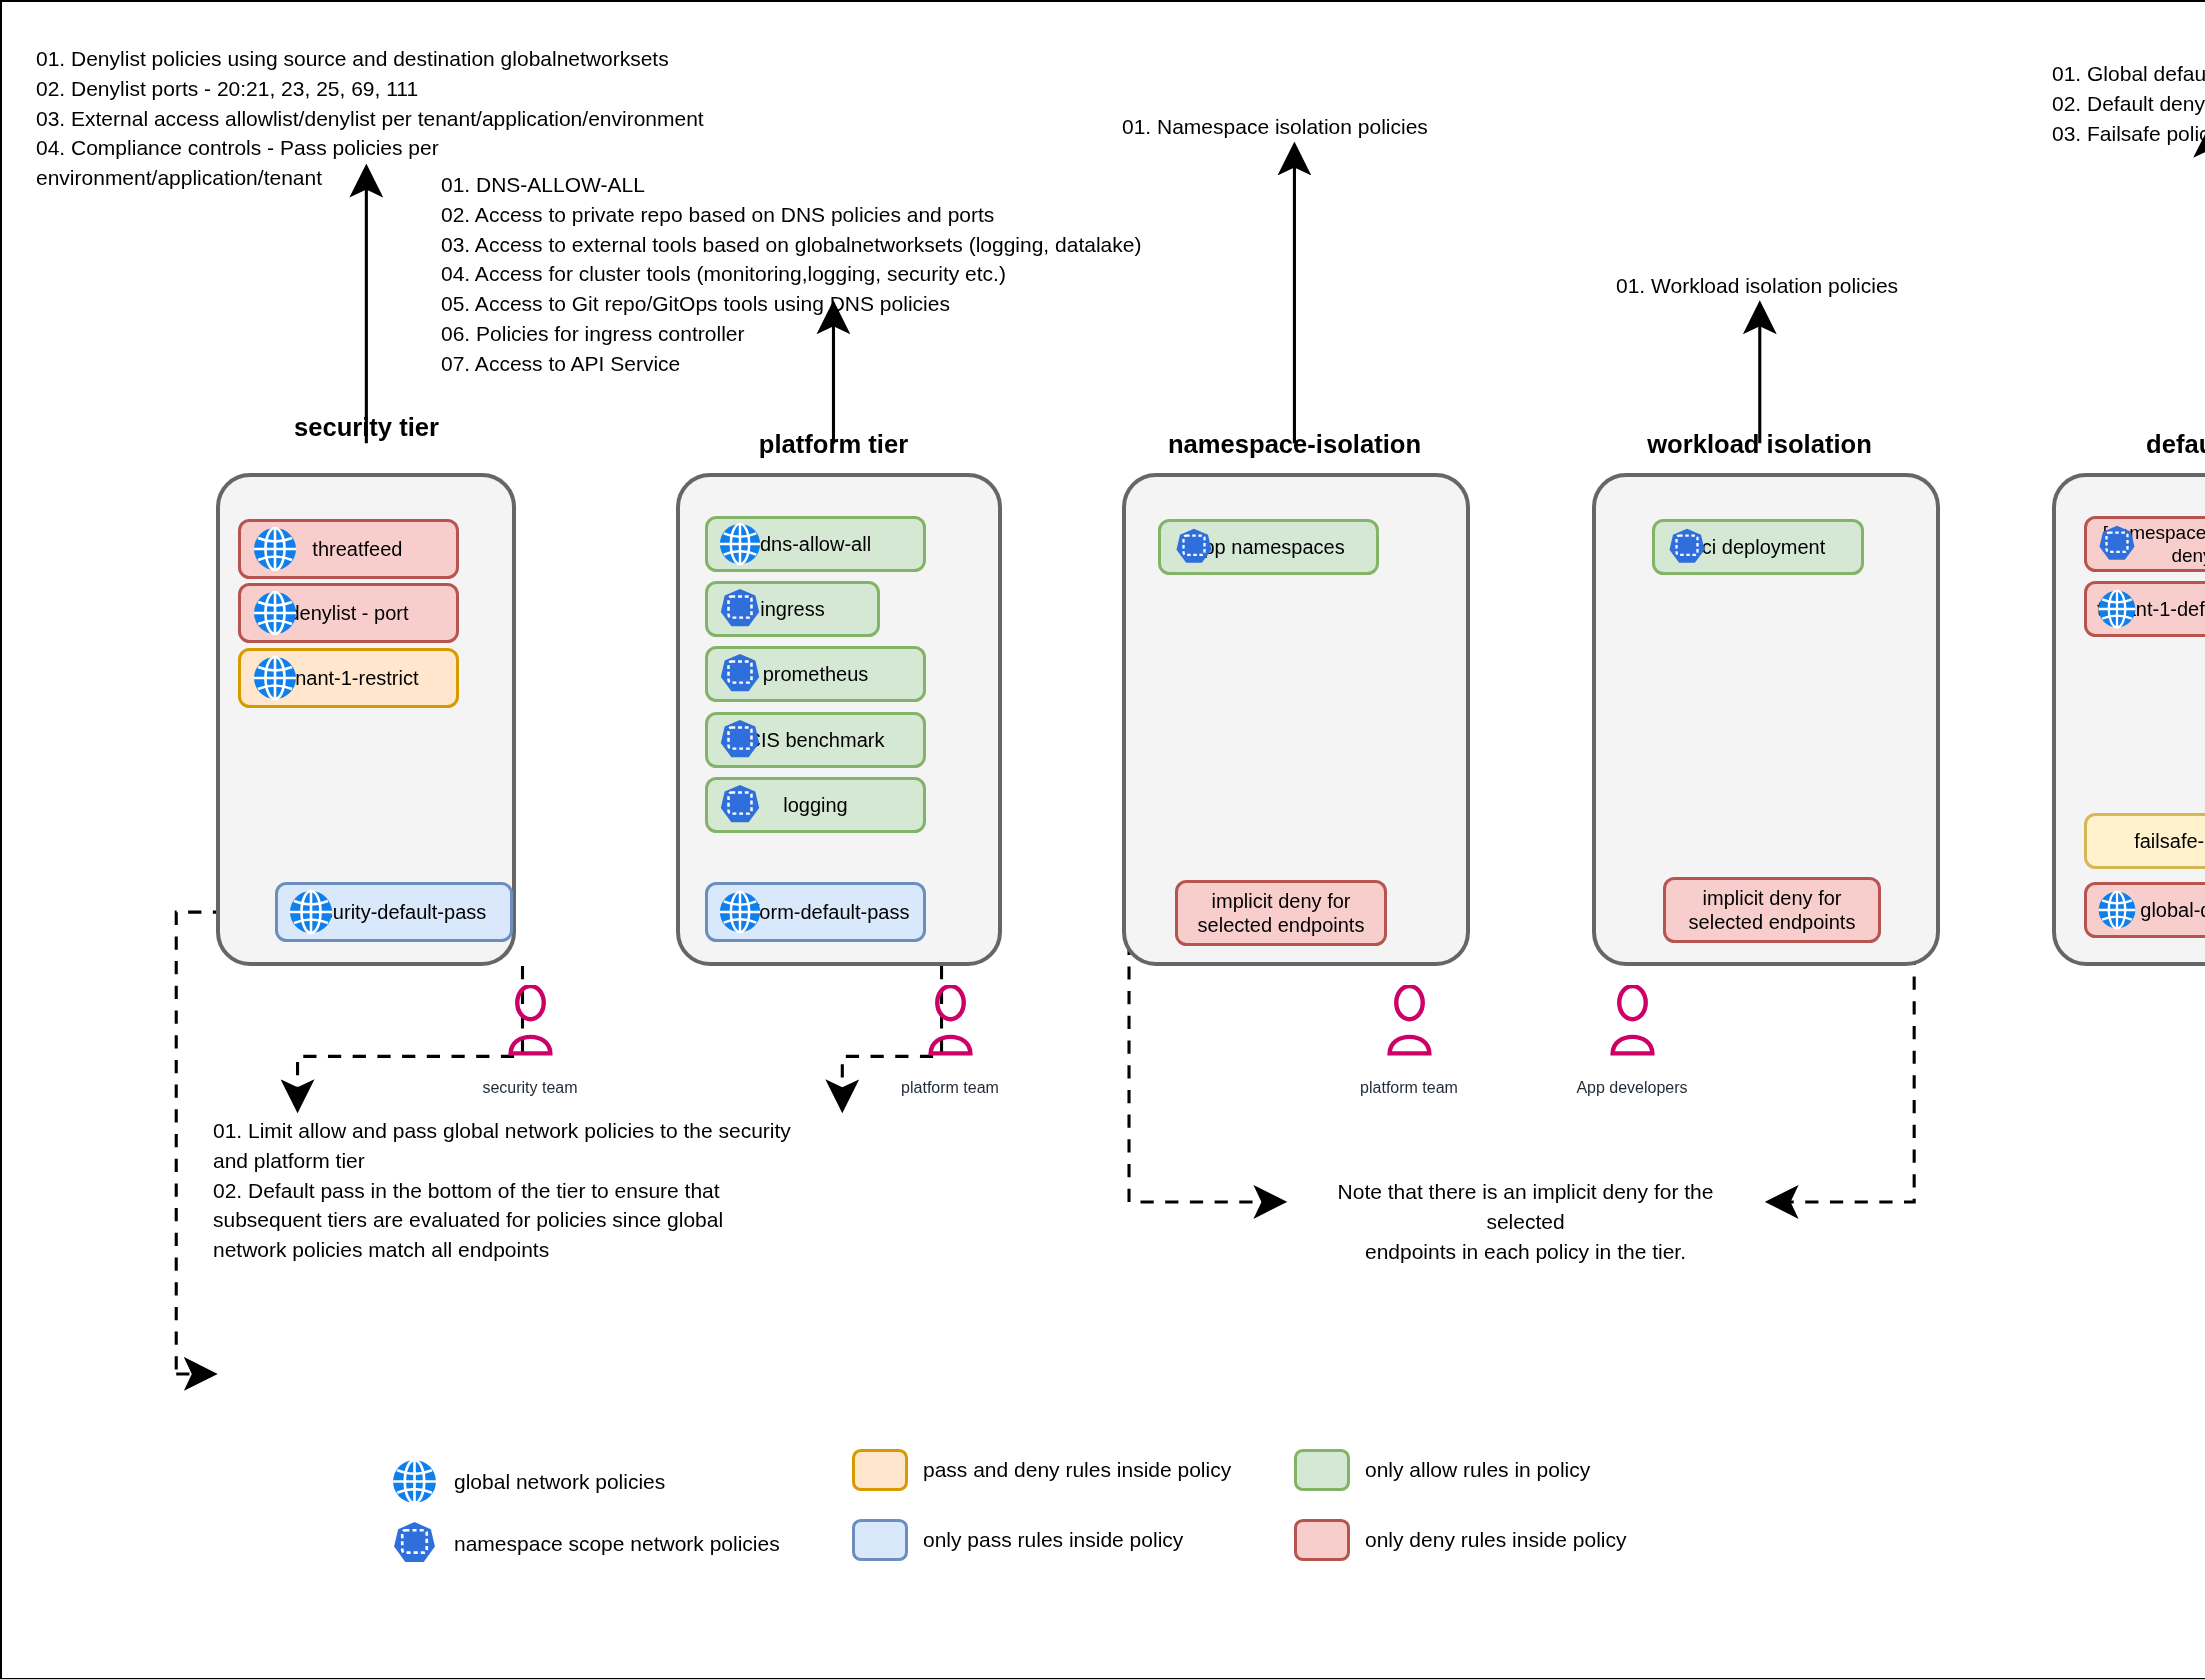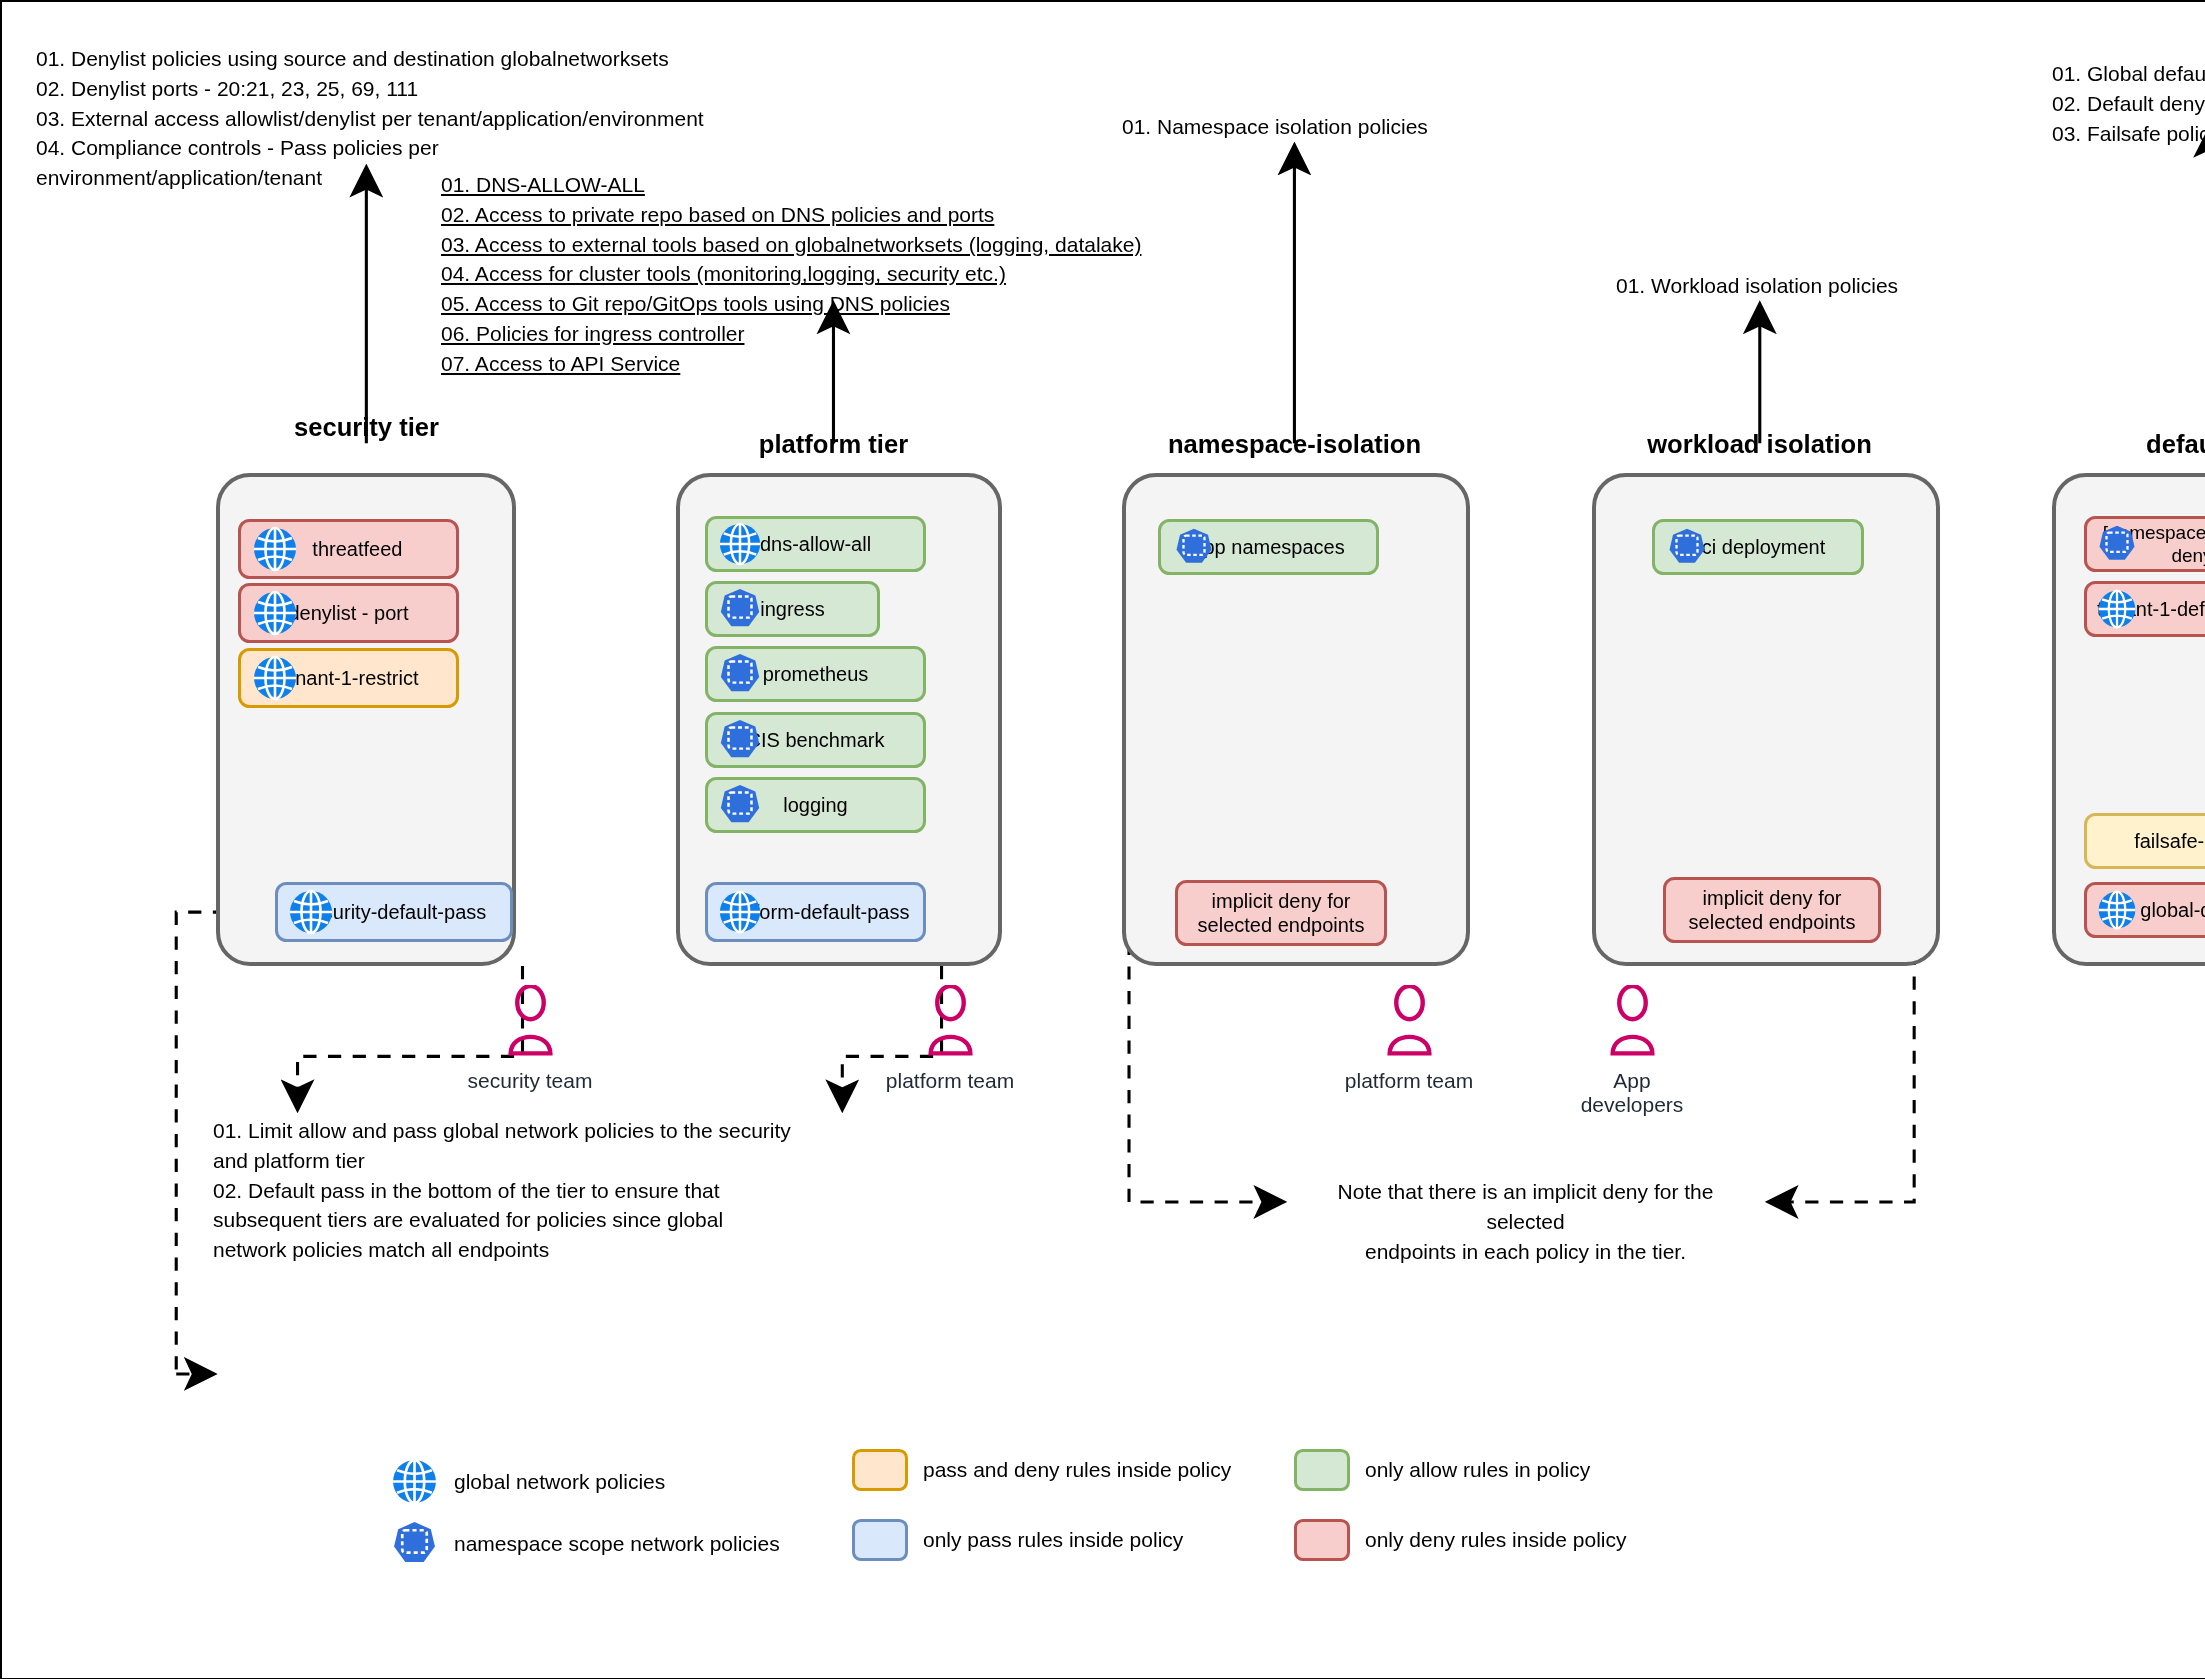--- a/index.html
+++ b/index.html
@@ -75,21 +75,21 @@
     width:100%;
     font-family:"Liberation Sans",sans-serif;
   }
 
   
   .icon{position:absolute;display:block;}
 
   
   .persona{position:absolute;text-align:center;}
   .persona-label{
-    font-size:21px;color:#1f2a36;margin-top:8px;
+    font-size:16px;color:#1f2a36;margin-top:18px;
     font-family:"Liberation Sans",sans-serif;
   }
 
   
   .legend-item{position:absolute;display:flex;align-items:center;}
   .legend-swatch{
     width:56px;height:42px;border-radius:8.8px;border-width:3.1px;border-style:solid;box-sizing:border-box;
   }
   .legend-label{
     font-size:21px;color:#000;margin-left:15px;white-space:nowrap;
@@ -150,21 +150,21 @@
       <path d="M5860,1902 L5860,1620"></path>
     </g>
   </svg>
 
   <div class="note" style="left:34px;top:42px;width:688px;">01. Denylist policies using source and destination globalnetworksets
 02. Denylist ports - 20:21, 23, 25, 69, 111
 03. External access allowlist/denylist per tenant/application/environment
 04. Compliance controls - Pass policies per
 environment/application/tenant</div>
 
-  <div class="note" style="left:439px;top:168px;width:706px;text-decoration:underline;">01. DNS-ALLOW-ALL
+  <div class="note" style="left:439px;top:168px;width:706px;">01. DNS-ALLOW-ALL
 02. Access to private repo based on DNS policies and ports
 03. Access to external tools based on globalnetworksets (logging, datalake)
 04. Access for cluster tools (monitoring,logging, security etc.)
 05. Access to Git repo/GitOps tools using DNS policies
 06. Policies for ingress controller
 07. Access to API Service</div>
 
   <div class="note" style="left:1120px;top:110px;width:441px;">01. Namespace isolation policies</div>
 
   <div class="note" style="left:1614px;top:269px;width:441px;">01. Workload isolation policies</div>

